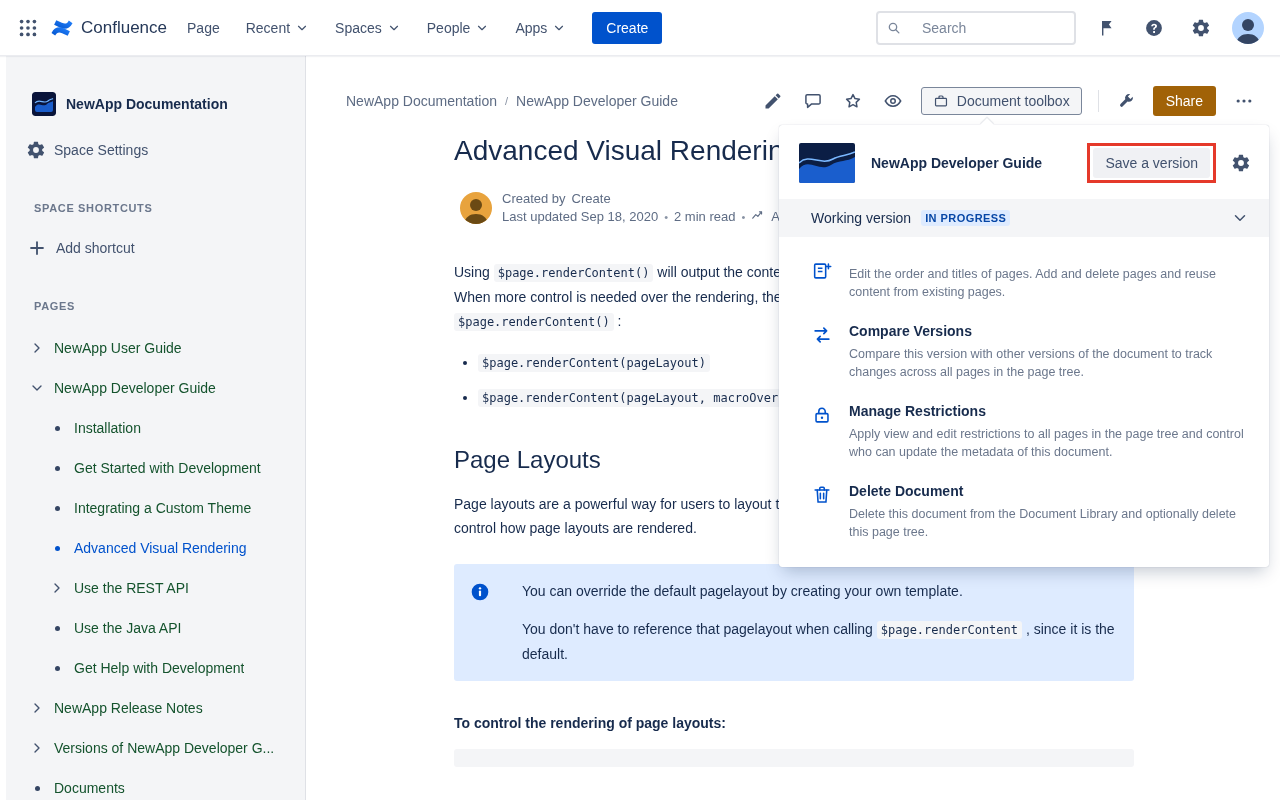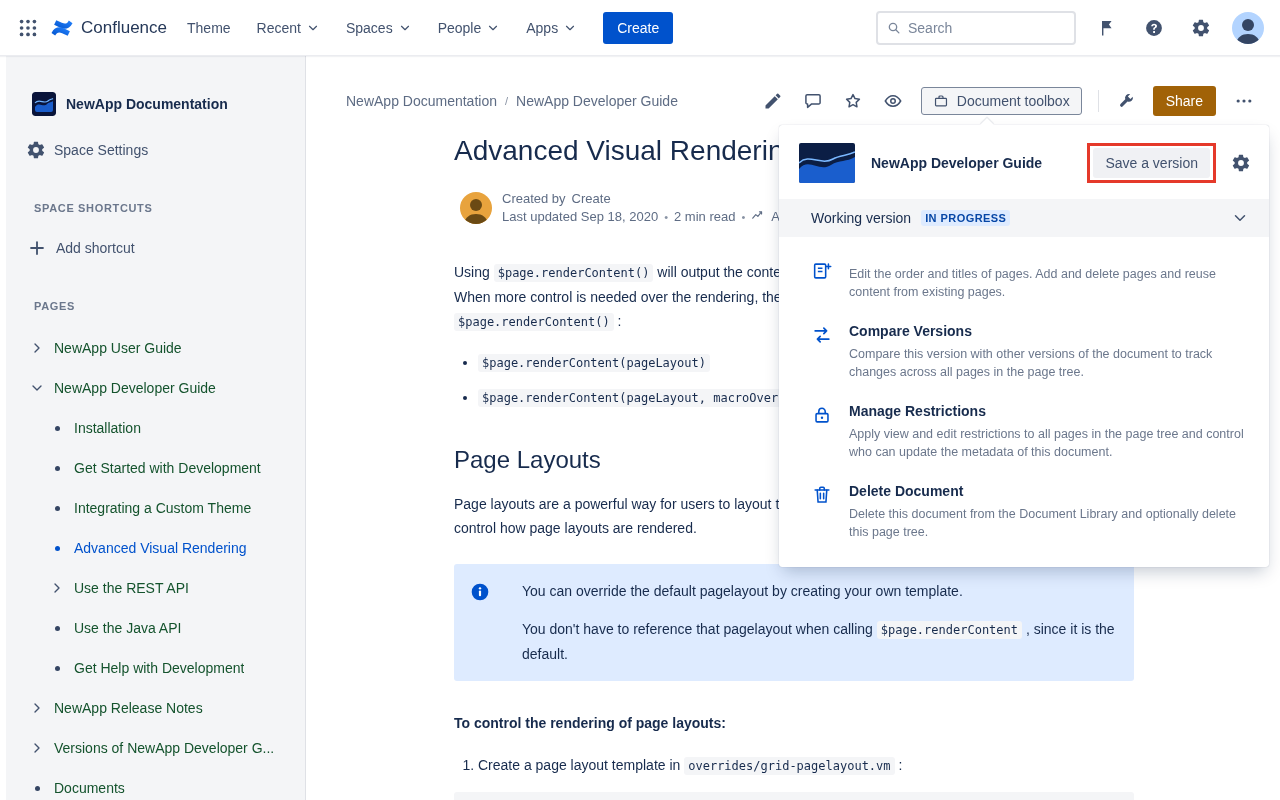--- a/index.html
+++ b/index.html
@@ -20,21 +20,21 @@
     display:flex; align-items:center; justify-content:center; color:#42526E; border-radius:3px; }
   .brand { display:flex; align-items:center; gap:7px; margin:0 20px 0 6px; cursor:pointer; }
   .brand-name { font-size:17px; font-weight:500; color:#253858; }
   .nav-menu { display:flex; align-items:center; gap:26px; margin-right:26px; }
   .nav-item { display:flex; align-items:center; gap:5px; font-size:14px; font-weight:500;
     color:#42526E; cursor:pointer; }
   .nav-item .chev { color:#42526E; }
   .create-btn { background:#0052CC; color:#fff; border:none; border-radius:3px;
     font-size:14px; font-weight:500; padding:8px 14px; cursor:pointer; font-family:inherit; }
   .topnav-right { margin-left:auto; display:flex; align-items:center; gap:15px; }
-  .search-box { display:flex; align-items:center; gap:6px; width:200px; height:34px;
+  .search-box { display:flex; align-items:center; gap:20px; width:200px; height:34px;
     border:2px solid #DFE1E6; border-radius:4px; padding:0 8px; background:#fff; color:#7A869A; }
   .search-box input { border:none; outline:none; width:100%; font-size:14px; color:#172B4D;
     font-family:inherit; background:transparent; }
   .search-box input::placeholder { color:#7A869A; }
   .avatar { width:32px; height:32px; border-radius:50%; overflow:hidden; cursor:pointer; flex-shrink:0; }
 
   
   .layout { display:flex; height:744px;margin-left:6px; }
 
   
@@ -265,21 +265,21 @@
     <span>
       <svg class="i24" viewBox="0 0 32 32">
         <path d="M30 9.5C26 17 20 18.6 13 15.3L5.5 11.8 8.4 5.6l7.4 3.5c4.4 2 7 1.3 9.3-3.2z" fill="url(#cgrad)"></path>
         <path d="M2 22.5C6 15 12 13.4 19 16.7l7.5 3.5-2.9 6.2-7.4-3.5c-4.4-2-7-1.3-9.3 3.2z" fill="url(#cgrad)"></path>
       </svg>
     </span>
     <span class="brand-name">Confluence</span>
   </div>
   <nav class="nav-menu">
     <a class="nav-item">
-        <span>Theme</span>
+        <span>Page</span>
       </a>
     <a class="nav-item">
         <span>Recent</span>
         <span class="chev">
           <svg class="i14">
             <use href="#i-chev-down"></use>
           </svg>
         </span>
       </a>
     <a class="nav-item">
@@ -581,23 +581,20 @@
             </svg>
           </span>
         <div class="info-body">
           <p>You can override the default pagelayout by creating your own template.</p>
           <p><span>You don't have to reference that pagelayout when calling </span><code class="ic">$page.renderContent</code><span> , since it is the default.</span></p>
         </div>
       </div>
 
       <p class="control-line">To control the rendering of page layouts:</p>
 
-      <ol class="steps">
-        <li><span>Create a page layout template in </span><code class="ic">overrides/grid-pagelayout.vm</code><span> :</span></li>
-      </ol>
 
       <div class="code-block">
         
         
       </div>
     </article>
   </main>
 </div>
 
 <div class="popup">

